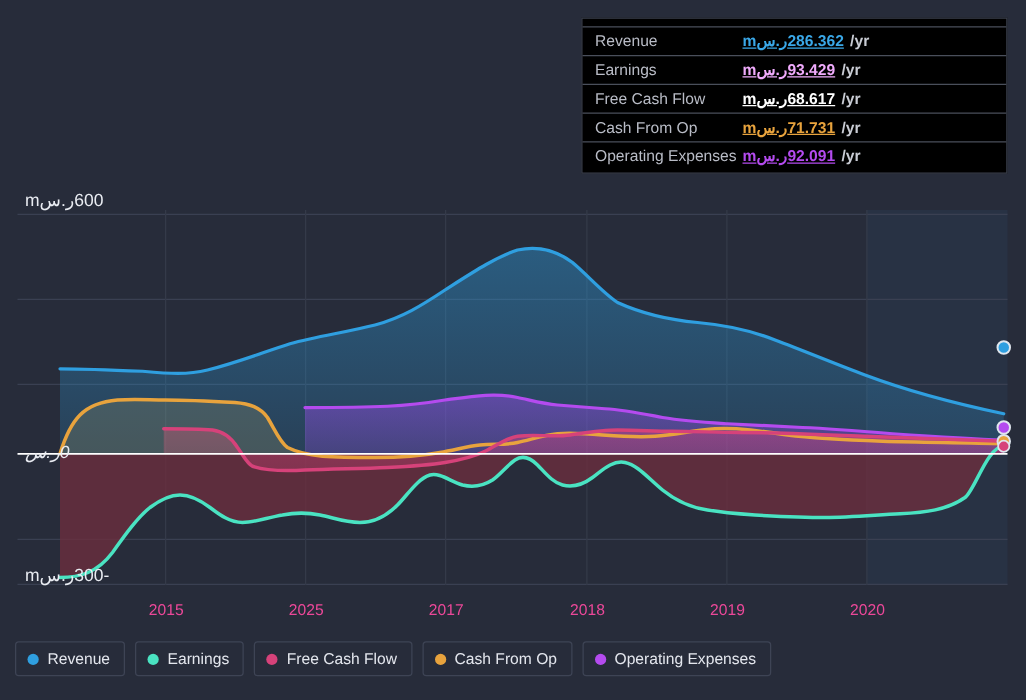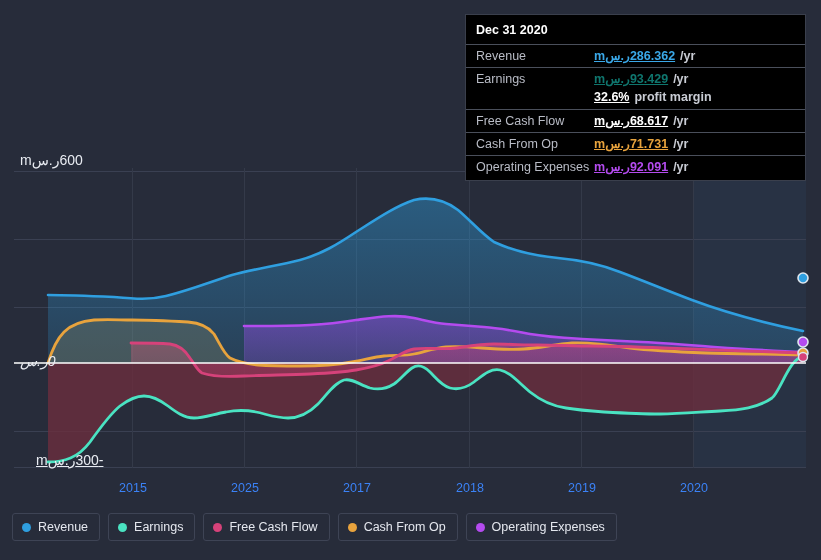--- a/index.html
+++ b/index.html
@@ -36,27 +36,27 @@
     position: absolute;
     font-size: 14px;
     color: #e9ecf2;
     white-space: nowrap;
     letter-spacing: 0px;
     direction: ltr;
     unicode-bidi: plaintext;
   }
   #y-label-top    { left: 20px; top: 152px; }
   #y-label-zero   { left: 20px; top: 353px; font-style: italic; }
-  #y-label-bottom { left: 36px; top: 452px; text-decoration: underline; }
+  #y-label-bottom { left: 20px; top: 452px; }
 
   .x-axis-label {
     position: absolute;
     top: 481px;
     font-size: 12.5px;
-    color: #3b82f6;
+    color: #ec4899;
     transform: translateX(-50%);
     white-space: nowrap;
   }
 
   
   #tooltip {
     position: absolute;
     left: 465px;
     top: 14px;
     width: 341px;
@@ -335,39 +335,33 @@
   <div class="y-axis-label" id="y-label-bottom">-300ر.سm</div>
 
   <div class="x-axis-label" style="left:133px">2015</div>
   <div class="x-axis-label" style="left:245px">2025</div>
   <div class="x-axis-label" style="left:357px">2017</div>
   <div class="x-axis-label" style="left:470px">2018</div>
   <div class="x-axis-label" style="left:582px">2019</div>
   <div class="x-axis-label" style="left:694px">2020</div>
 
   <div id="tooltip">
-    <div id="tooltip-title">Dec 31 2020</div>
 
     <div class="tt-row">
       <span class="tt-label">Revenue</span>
       <span class="tt-value" style="color:#3aa8e8">286.362ر.سm</span>
       <span class="tt-suffix">/yr</span>
     </div>
 
     <div class="tt-row">
       <span class="tt-label">Earnings</span>
-      <span class="tt-value" style="color:#0f766e">93.429ر.سm</span>
+      <span class="tt-value" style="color:#f0abfc">93.429ر.سm</span>
       <span class="tt-suffix">/yr</span>
     </div>
 
-    <div class="tt-row no-rule">
-      <span class="tt-label"></span>
-      <span class="tt-value" style="color:#ffffff">32.6%</span>
-      <span class="tt-suffix">profit margin</span>
-    </div>
 
     <div class="tt-row">
       <span class="tt-label">Free Cash Flow</span>
       <span class="tt-value" style="color:#ffffff">68.617ر.سm</span>
       <span class="tt-suffix">/yr</span>
     </div>
 
     <div class="tt-row">
       <span class="tt-label">Cash From Op</span>
       <span class="tt-value" style="color:#e8a33d">71.731ر.سm</span>

